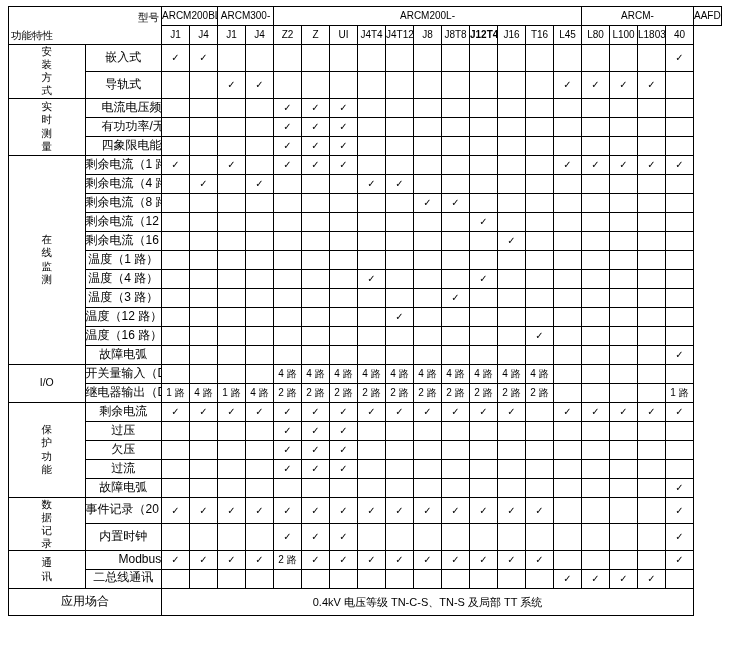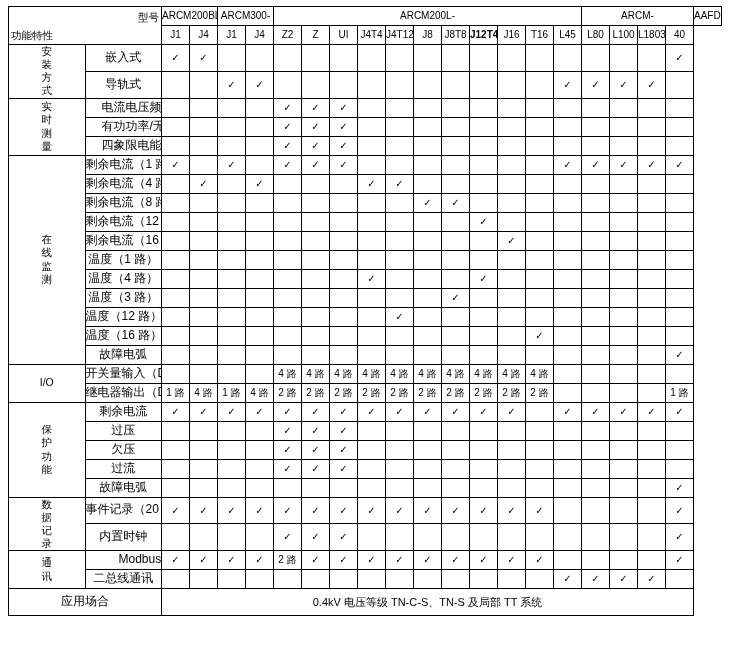--- a/index.html
+++ b/index.html
@@ -705,21 +705,21 @@
           <td class="cellv">✓</td>
           <td class="cellv">✓</td>
           <td class="cellv">✓</td>
           <td class="cellv"></td>
           <td class="cellv"></td>
           <td class="cellv"></td>
           <td class="cellv"></td>
           <td class="cellv">✓</td>
         </tr>
         <tr class="tall">
-          <td class="rowlabel" style="width: 126px;">二总线通讯</td>
+          <td class="rowlabel" style="width: 126px; font-family: Liberation Mono, monospace;">二总线通讯</td>
           <td class="cellv"></td>
           <td class="cellv"></td>
           <td class="cellv"></td>
           <td class="cellv"></td>
           <td class="cellv"></td>
           <td class="cellv"></td>
           <td class="cellv"></td>
           <td class="cellv"></td>
           <td class="cellv"></td>
           <td class="cellv"></td>

